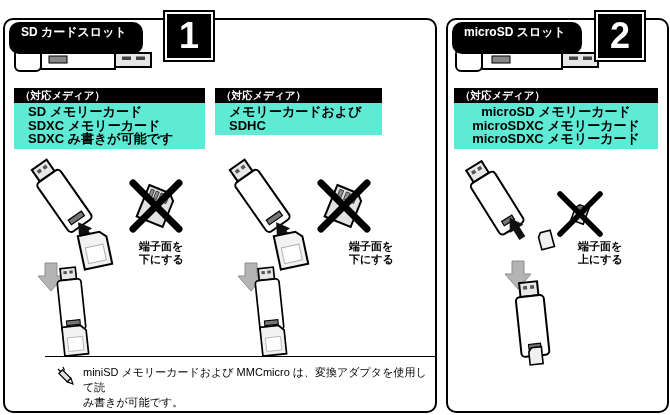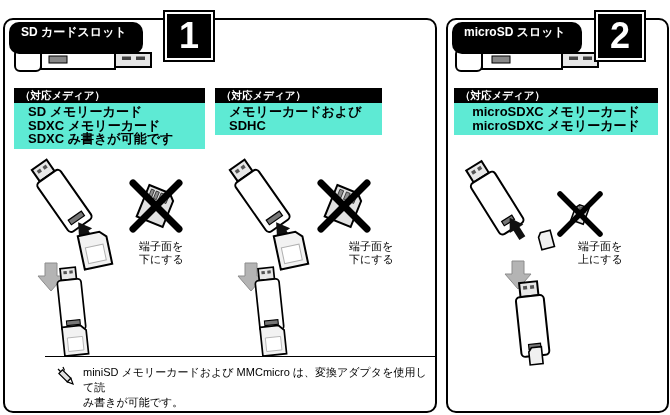--- a/index.html
+++ b/index.html
@@ -16,21 +16,21 @@
               border:2px solid #fff;outline:2px solid #000;z-index:3;}
   .usb-h{position:absolute;z-index:1;}
   .media-box{position:absolute;background:#5eead4;}
   .media-header{background:#000;color:#fff;font-size:10.5px;font-weight:bold;
                 padding:1px 6px;line-height:13px;}
   .media-items{padding:2px 0 3px 0;}
   .media-item{font-size:13px;font-weight:bold;line-height:13.5px;padding-left:14px;white-space:nowrap;}
   .media-box.center .media-item{padding-left:0;text-align:center;}
   .diagram{position:absolute;}
   .diag-svg{display:block;}
-  .caption{position:absolute;font-size:11px;font-weight:normal;line-height:13px;
+  .caption{position:absolute;font-size:11px;font-weight:bold;line-height:13px;
            white-space:pre-line;}
   .note{position:absolute;left:0;right:0;top:336px;height:51px;border-top:1px solid #000;margin-left:40px;}
   .note-icon{position:absolute;left:10px;top:8px;}
   .note-text{position:absolute;left:38px;top:8px;right:6px;font-size:11px;line-height:15px;
              white-space:pre-line;}
 </style>
 </head>
 <body>
 
 <div class="page">
@@ -185,20 +185,21 @@
       <rect x="28" y="5" width="80" height="18" fill="#fff" stroke="#000" stroke-width="2"></rect>
       <rect x="38" y="10" width="18" height="7" fill="#888" stroke="#000" stroke-width="1"></rect>
       <rect x="108" y="7" width="36" height="14" fill="#e6e6e6" stroke="#000" stroke-width="2"></rect>
       <rect x="115" y="10.5" width="9" height="3.5" fill="#444"></rect>
       <rect x="129" y="10.5" width="9" height="3.5" fill="#444"></rect>
     </svg>
 
     <div class="media-box center" style="left:6px;top:68px;width:204px;">
       <div class="media-header">（対応メディア）</div>
       <div class="media-items">
+        <div class="media-item">microSD メモリーカード</div>
         <div class="media-item">microSDXC メモリーカード</div>
         <div class="media-item">microSDXC メモリーカード</div>
       </div>
     </div>
 
     <div class="diagram" style="left:4px;top:124px;width:205px;height:250px;">
       <svg class="diag-svg" width="205" height="250" viewBox="0 0 205 250">
         <g transform="translate(42,54) rotate(-32)">
           <rect x="-9" y="-38" width="18" height="14" fill="#e8e8e8" stroke="#000" stroke-width="2"></rect>
           <rect x="-5.5" y="-34.5" width="4" height="3.5" fill="#555"></rect>

